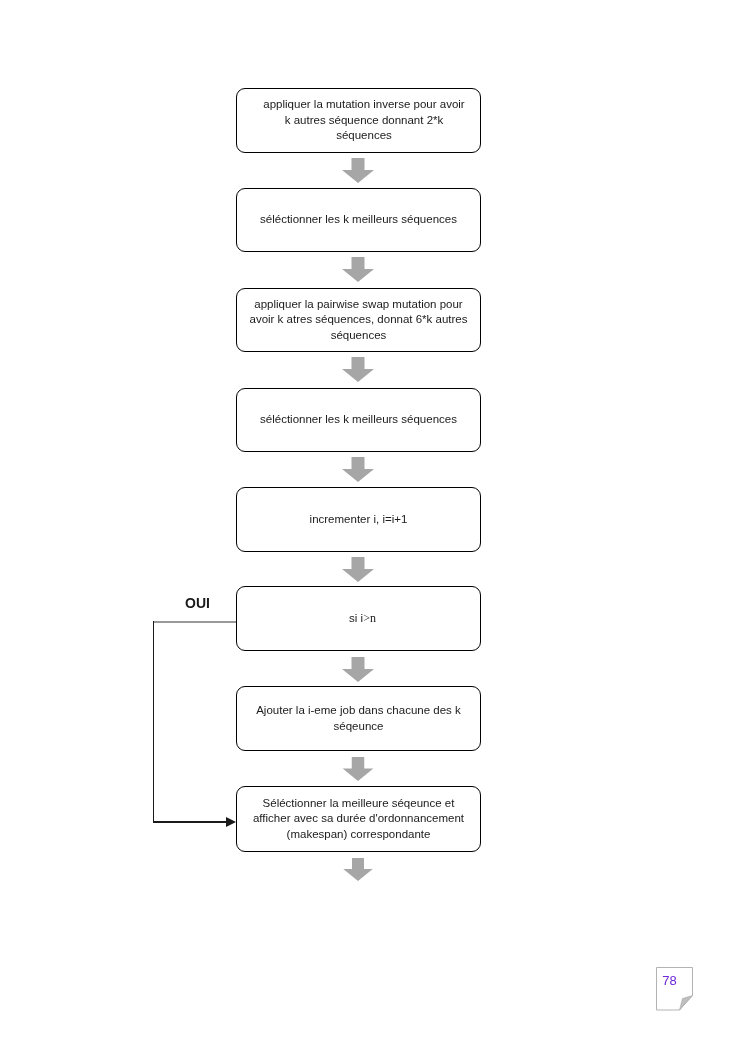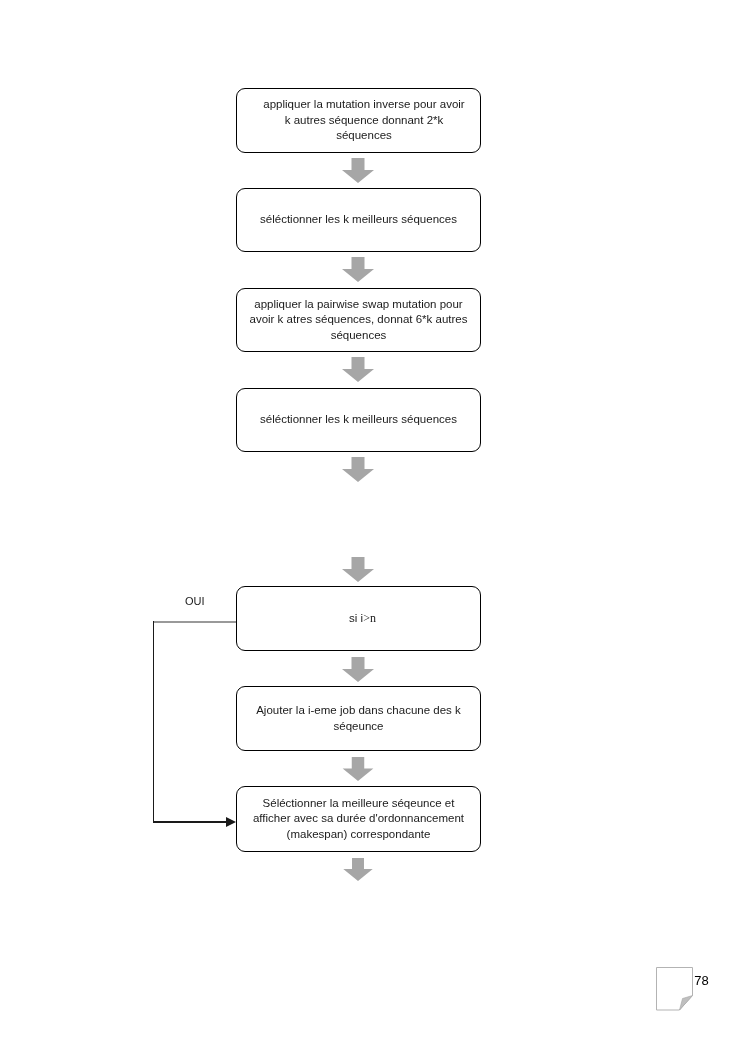--- a/index.html
+++ b/index.html
@@ -30,31 +30,31 @@
   .loop-h{position:absolute;left:152.5px;top:821px;width:75px;height:1.6px;background:#1a1a1a;}
   .loop-arrowhead{
     position:absolute;left:226px;top:817px;
     width:0;height:0;
     border-left:10px solid #1a1a1a;
     border-top:5px solid transparent;
     border-bottom:5px solid transparent;
   }
   .branch-label{
     position:absolute;left:185px;top:595px;
-    font-size:11px;color:#1a1a1a;
+    font-size:14px;color:#1a1a1a;font-weight:bold;
   }
   .pagenum{
     position:absolute;left:656px;top:967px;
     width:38px;height:44px;
   }
   .pagenum svg{position:absolute;left:0;top:0;}
   .pagenum-text{
     position:absolute;left:0;top:6px;width:27px;
     text-align:center;
-    font-size:13px;color:#000000;margin-left:32px;
+    font-size:13px;color:#6d28d9;
   }
 </style>
 </head>
 <body>
 
 <div class="page">
 
   <div class="node" style="top:88px;height:65px;padding-left:22px;">
     <span>appliquer la mutation inverse pour avoir k autres séquence donnant 2*k séquences</span>
   </div>
@@ -80,20 +80,23 @@
   </svg>
 
   <div class="node" style="top:388px;height:64px;">
     <span>séléctionner les k meilleurs séquences</span>
   </div>
 
   <svg class="arrow" style="top:457px;" width="32" height="25" viewBox="0 0 32 25">
     <polygon points="9.5,0 22.5,0 22.5,12 32,12 16,25 0,12 9.5,12" fill="#a6a6a6"></polygon>
   </svg>
 
+  <div class="node" style="top:487px;height:65px;">
+    <span>incrementer i, i=i+1</span>
+  </div>
 
   <svg class="arrow" style="top:557px;" width="32" height="25" viewBox="0 0 32 25">
     <polygon points="9.5,0 22.5,0 22.5,12 32,12 16,25 0,12 9.5,12" fill="#a6a6a6"></polygon>
   </svg>
 
   <div class="node" style="top:586px;height:65px;padding-left:19px;">
     <span><span>si i</span><span class="serif">&gt;n</span></span>
   </div>
 
   <svg class="arrow" style="top:657px;" width="32" height="25" viewBox="0 0 32 25">

